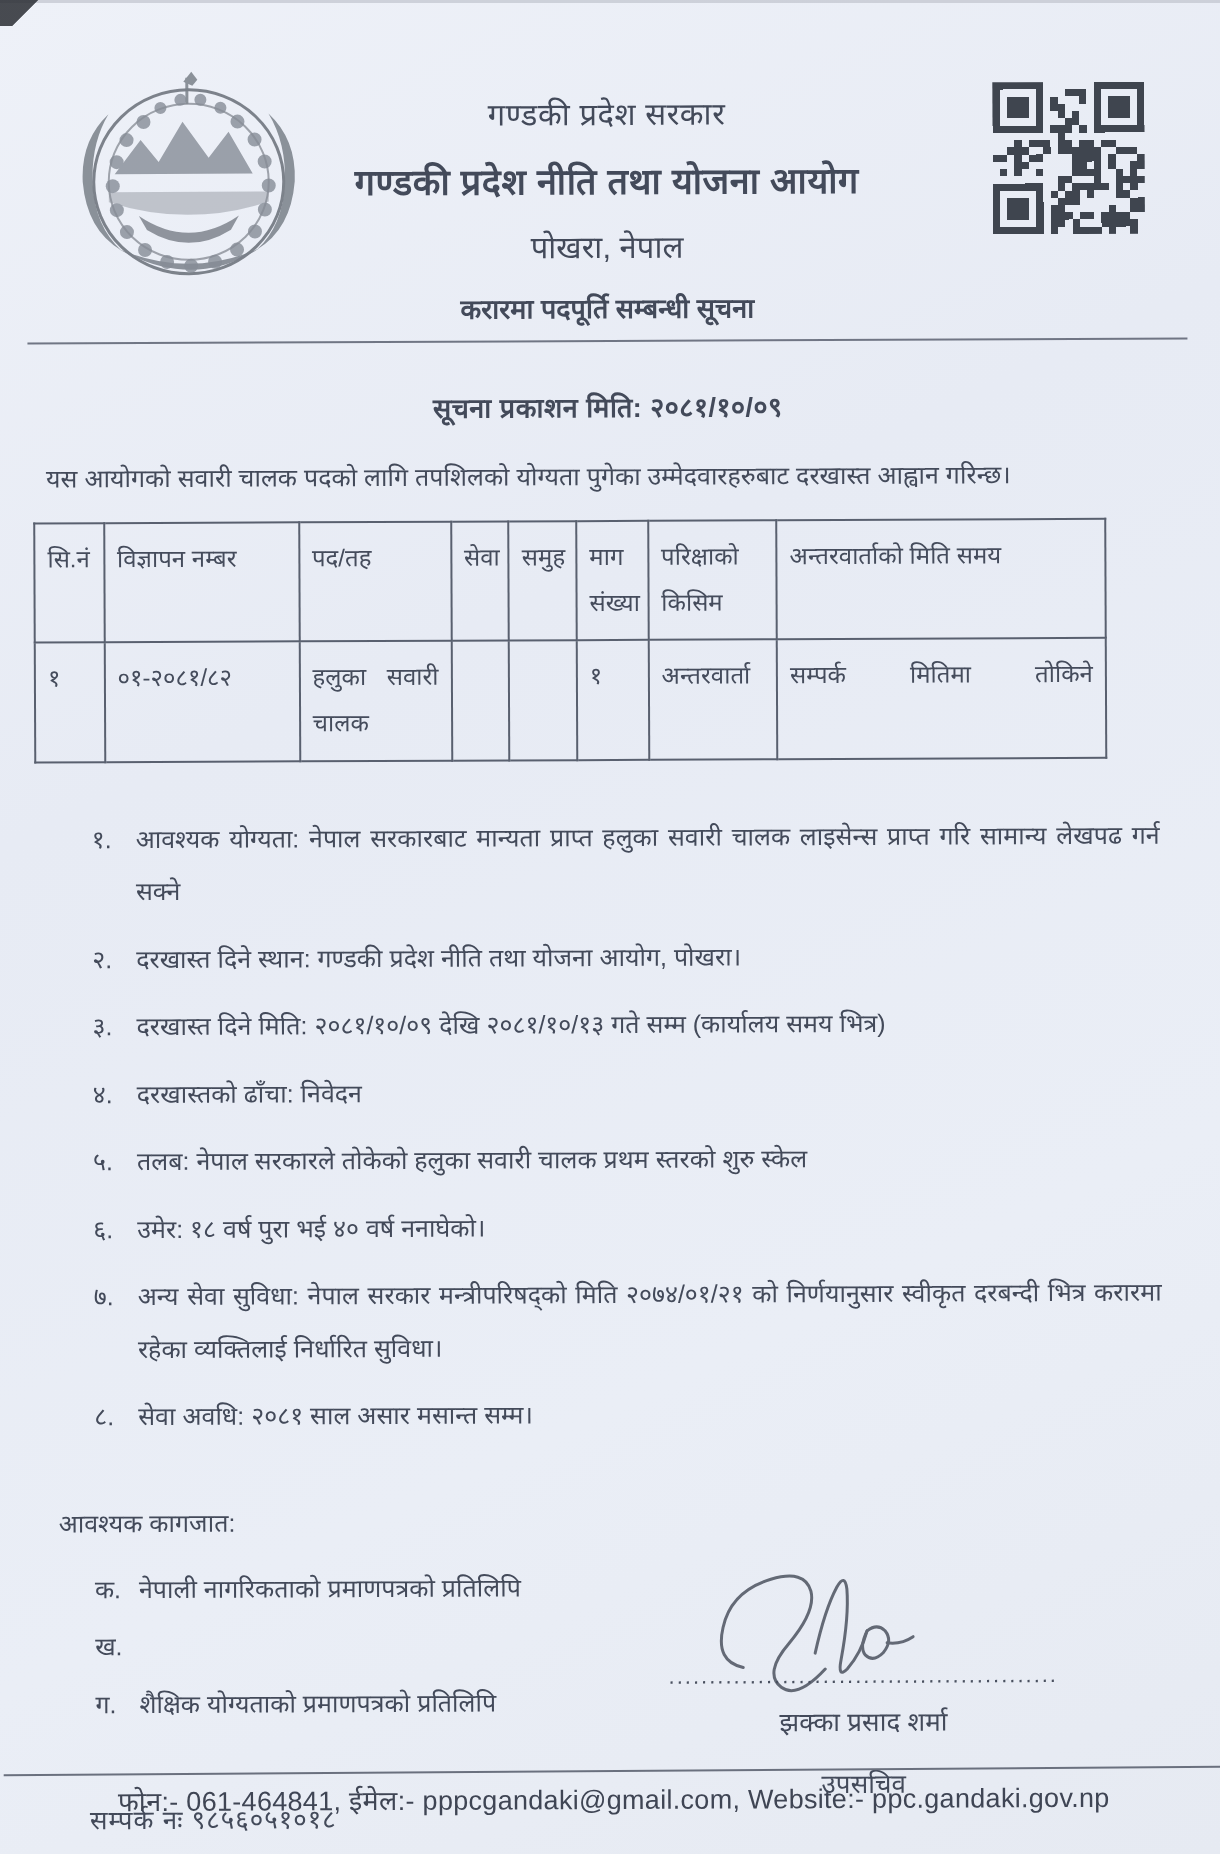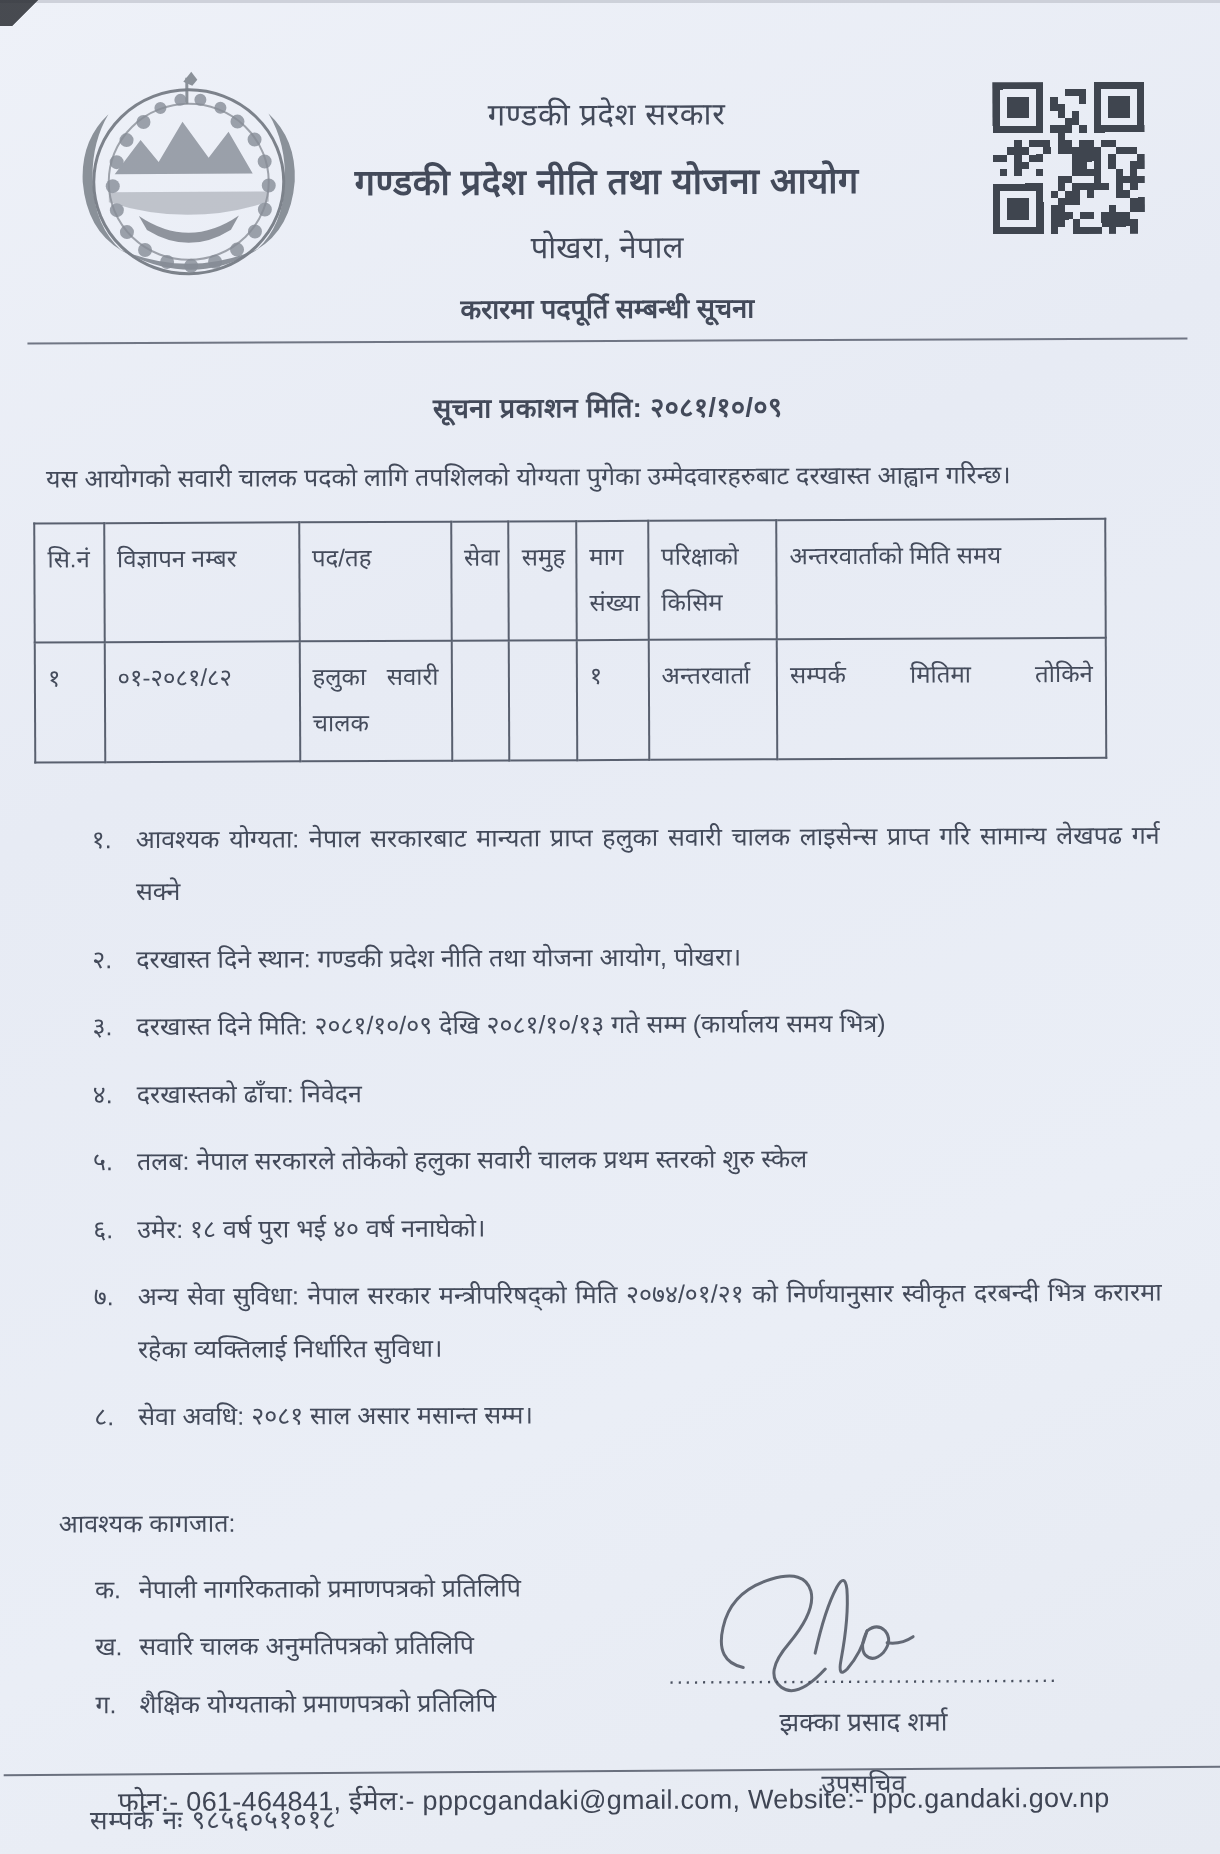--- a/index.html
+++ b/index.html
@@ -419,21 +419,20 @@
     </ol>
 
     <div class="docs-title">आवश्यक कागजात:</div>
     <div class="docs">
       <div class="item">
           <span class="num">क.</span>
           <span class="txt">नेपाली नागरिकताको प्रमाणपत्रको प्रतिलिपि</span>
         </div>
       <div class="item">
           <span class="num">ख.</span>
-          <span class="txt">सवारि चालक अनुमतिपत्रको प्रतिलिपि</span>
         </div>
       <div class="item">
           <span class="num">ग.</span>
           <span class="txt">शैक्षिक योग्यताको प्रमाणपत्रको प्रतिलिपि</span>
         </div>
     </div>
 
     <div class="contact">सम्पर्क नः ९८५६०५१०१८</div>
 
     <div class="sig">

